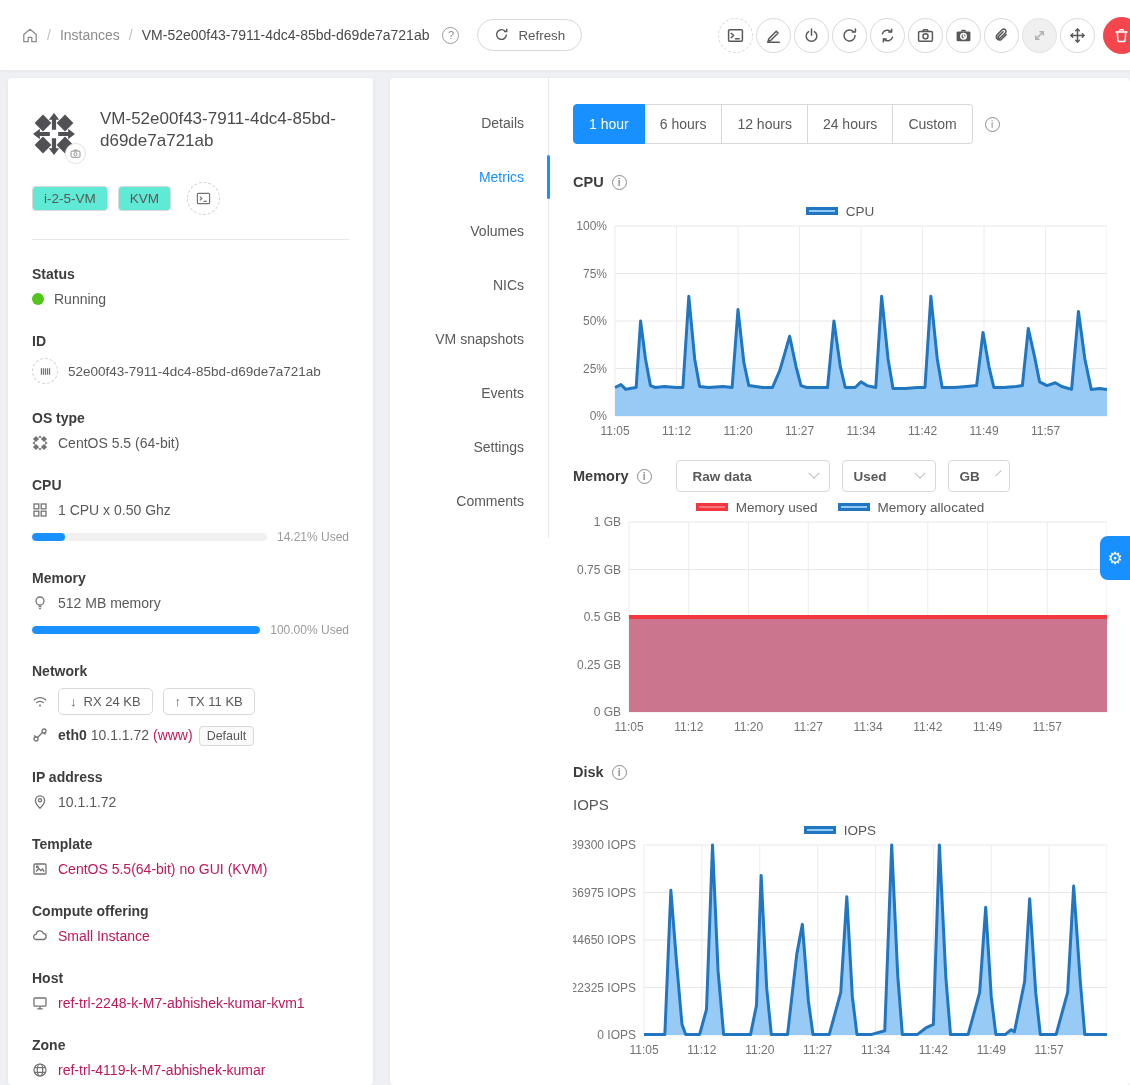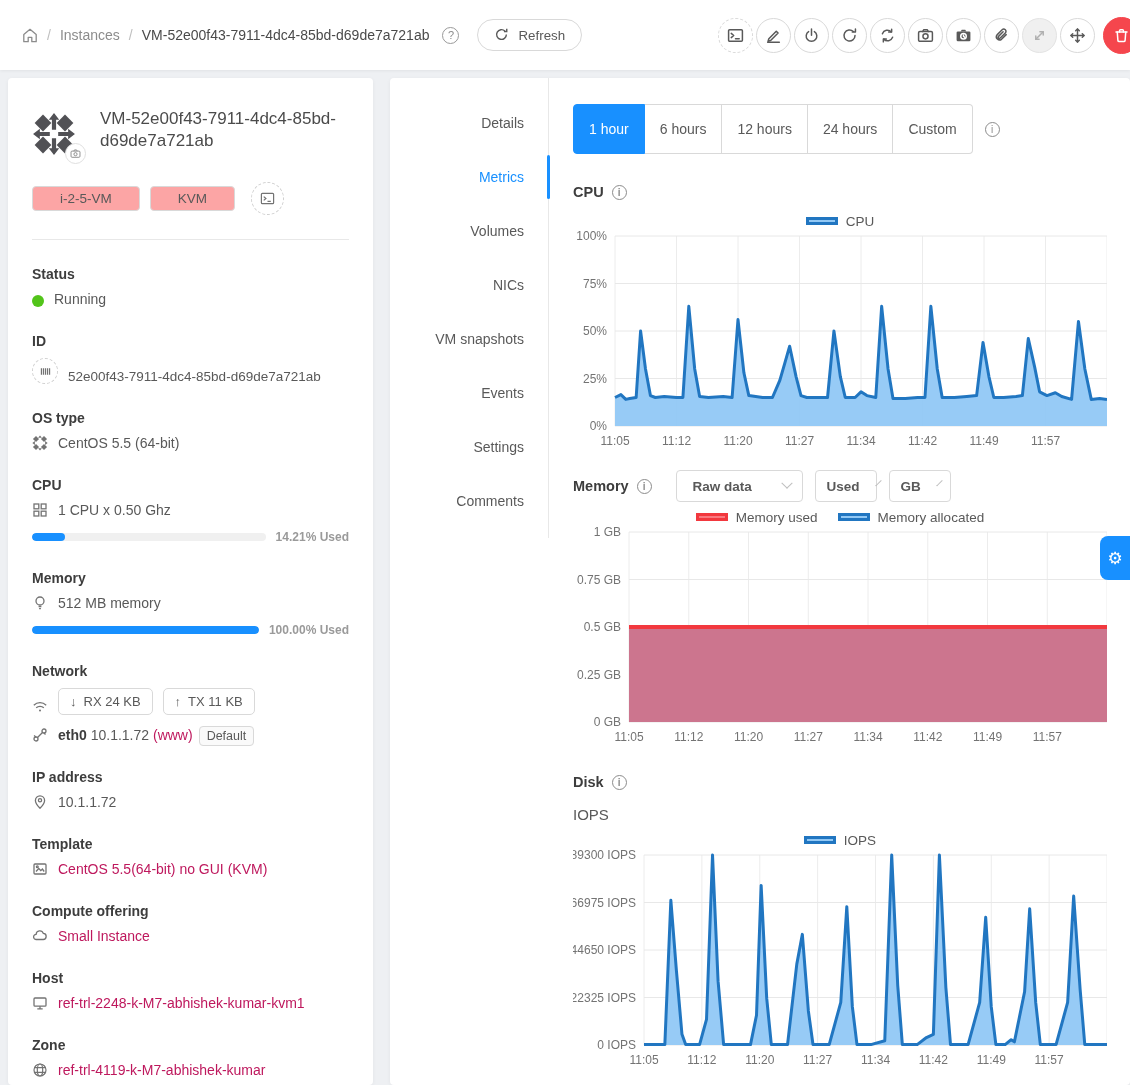--- a/index.html
+++ b/index.html
@@ -27,35 +27,35 @@
 
   
   .left-card { position:absolute; left:8px; top:78px; width:365px; bottom:0; background:#fff;
                border-radius:4px; box-shadow:0 1px 4px rgba(0,0,0,.05); padding:30px 24px; overflow:hidden; }
   .vm-head { display:flex; gap:24px; }
   .vm-logo-wrap { position:relative; width:44px; height:44px; flex:none; margin-top:4px; }
   .cam-badge { position:absolute; right:-10px; bottom:-8px; width:21px; height:21px; border-radius:50%;
                background:#fff; border:1px solid #e0e0e0; display:flex; align-items:center; justify-content:center; }
   .vm-title { font-size:17px; color:#4b4b4b; line-height:1.32; width:242px; word-break:break-all; }
   .tags-row { display:flex; align-items:center; gap:10px; margin-top:26px; }
-  .tag { border:1px solid #d9d9d9; border-radius:4px; background:#fca5a5; padding:4px 27px; font-size:13.5px; color:#595959; }
+  .tag { border:1px solid #d9d9d9; border-radius:4px; background:#5eead4; padding:4px 11px; font-size:13.5px; color:#595959; }
   .round-dash { width:33px; height:33px; border:1px dashed #cfcfcf; border-radius:50%; margin-left:6px;
                 display:flex; align-items:center; justify-content:center; cursor:pointer; }
   .card-divider { border-top:1px solid #e8e8e8; margin:24px -
 
 0; margin:24px 0 0 0; }
   .fld { margin-top:26px; }
   .fld-label { font-weight:bold; color:#3d3d3d; margin-bottom:9px; }
-  .fld-row { display:flex; align-items:flex-end; gap:10px; color:#595959; }
+  .fld-row { display:flex; align-items:center; gap:10px; color:#595959; }
   .fld-row.small { font-size:13.5px; }
   .icon16 { width:16px; height:16px; flex:none; display:inline-flex; }
   .dash-circle { width:26px; height:26px; border:1px dashed #cfcfcf; border-radius:50%; flex:none;
                  display:flex; align-items:center; justify-content:center; }
   .dot-green { width:12px; height:12px; border-radius:50%; background:#52c41a; flex:none; }
-  .progress-row { display:flex; align-items:center; gap:10px; margin-top:12px;font-weight:bold; }
+  .progress-row { display:flex; align-items:center; gap:10px; margin-top:12px; }
   .pbar { height:8px; background:#f0f0f0; border-radius:4px; flex:1; overflow:hidden; position:relative; }
   .pbar > i { position:absolute; left:0; top:0; bottom:0; background:#1890ff; border-radius:4px; display:block; }
   .plabel { font-size:12px; color:#9a9a9a; white-space:nowrap; }
   .mini-btn { border:1px solid #d9d9d9; border-radius:5px; background:#fff; height:27px; padding:0 11px;
               display:inline-flex; align-items:center; gap:7px; font-size:13px; color:#595959; cursor:pointer; }
   .link { color:#be185d; cursor:pointer; text-decoration:none; }
   .badge-default { border:1px solid #d9d9d9; border-radius:4px; background:#fafafa; font-size:12.5px;
                    padding:2px 7px; color:#595959; margin-left:6px; }
 
   
@@ -63,37 +63,37 @@
                  border-radius:4px; box-shadow:0 1px 4px rgba(0,0,0,.05); display:flex; }
   .tab-col { width:159px; flex:none; padding-top:18px; border-right:1px solid #e8e8e8; position:relative; height:460px; }
   .tab-item { height:54px; display:flex; align-items:center; justify-content:flex-end; padding-right:24px;
               color:#595959; cursor:pointer; font-size:14px;text-align:center; }
   .tab-item.active { color:#1890ff; }
   .ink-bar { position:absolute; right:-2px; width:3.5px; height:44px; background:#1890ff; border-radius:2px; }
   .content-col { flex:1; padding:26px 0 0 24px; position:relative; }
 
   .seg-row { display:flex; align-items:center; gap:12px; }
   .seg { display:flex; }
-  .seg button { height:50px; padding:0 15px; background:#fff; border:1px solid #d9d9d9; border-left-width:0;
+  .seg button { height:40px; padding:0 15px; background:#fff; border:1px solid #d9d9d9; border-left-width:0;
                 color:#595959; font-size:14px; cursor:pointer; font-family:inherit; }
   .seg button:first-child { border-left-width:1px; border-radius:4px 0 0 4px; }
   .seg button:last-child { border-radius:0 4px 4px 0; }
   .seg button.active { background:#1890ff; border-color:#1890ff; color:#fff; }
   .info-i { width:15px; height:15px; border:1px solid #8c8c8c; border-radius:50%; color:#8c8c8c; flex:none;
             font-size:10px; line-height:13px; text-align:center; display:inline-block; cursor:pointer; }
 
   .sec-head { display:flex; align-items:center; gap:8px; font-weight:bold; color:#3d3d3d; font-size:14.5px; }
   .sub-head { color:#595959; font-size:15px; }
   .selects { display:flex; gap:12px; margin-left:16px; }
   .sel { height:32px; border:1px solid #d9d9d9; border-radius:4px; background:#fff; display:inline-flex;
          align-items:center; justify-content:space-between; padding:0 11px; color:#595959; font-size:13.5px;
          cursor:pointer; gap:18px; }
   .sel .car { width:8px; height:8px; border-right:1.6px solid #bfbfbf; border-bottom:1.6px solid #bfbfbf;
               transform:rotate(45deg) translate(-2px,-2px); }
-  .sel.w1{ width:127px;padding-left:16px; } .sel.w2{ width:62px; } .sel.w3{ width:62px; }
+  .sel.w1{ width:154px;padding-left:16px; } .sel.w2{ width:94px; } .sel.w3{ width:62px; }
 
   .chart-block { width:534px; }
   .legend { display:flex; justify-content:center; align-items:center; gap:20px; height:18px; }
   .legend .li { display:flex; align-items:center; gap:8px; color:#595959; font-size:13.5px; cursor:pointer; }
   .legend .sw { width:32px; height:8px; border-width:3px; border-style:solid; display:inline-block; }
 
   .gear-fab { position:absolute; right:0; top:536px; width:30px; height:44px; background:#1890ff;
               border-radius:8px 0 0 8px; color:#fff; display:flex; align-items:center; justify-content:center;
               font-size:17px; cursor:pointer; z-index:6; }
   svg { display:block; }

